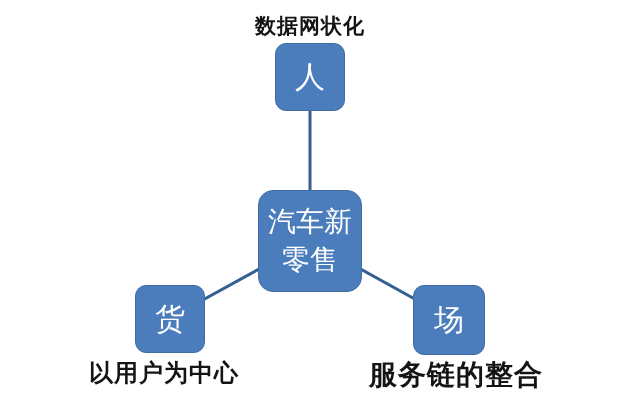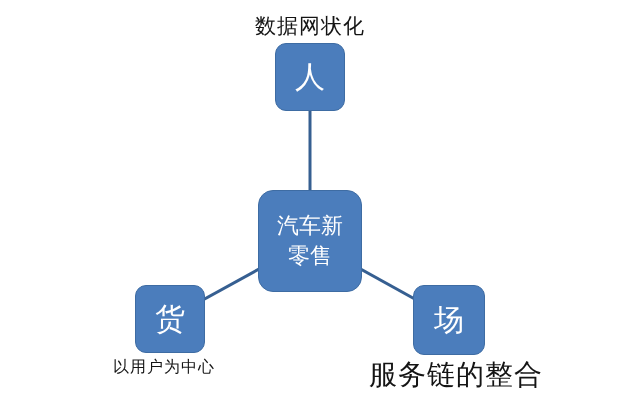--- a/index.html
+++ b/index.html
@@ -46,39 +46,40 @@
     height: 68px;
     border-radius: 11px;
     font-size: 30px;
   }
   .node-center {
     left: 258px;
     top: 190px;
     width: 104px;
     height: 102px;
     border-radius: 15px;
-    font-size: 22px;
+    font-size: 28px;
     line-height: 1.35;
     padding: 0 9px;
   }
   .node-person { left: 275px; top: 43px;  }
   .node-goods  { left: 135px; top: 285px; }
   .node-venue  { left: 413px; top: 285px; }
   .annotation {
     position: absolute;
     z-index: 2;
     width: 300px;
     text-align: center;
     color: var(--label-text);
     font-family: "Liberation Serif", "DejaVu Serif", serif;
     font-size: 21px;
     letter-spacing: 1px;
+    font-weight: bold;
   }
   .annotation-top   { left: 160px; top: 12px;  }
-  .annotation-left  { left: 14px;  top: 357px; font-size: 16px; }
+  .annotation-left  { left: 14px;  top: 357px; font-size: 24px; }
   .annotation-right { left: 306px; top: 356px; font-size: 28px; }
 </style>
 </head>
 <body>
 
 <div class="canvas">
 
   <svg class="connectors" viewBox="0 0 620 416" xmlns="http://www.w3.org/2000/svg">
     <line x1="310" y1="241" x2="310" y2="77"></line>
     <line x1="310" y1="241" x2="170" y2="318"></line>

